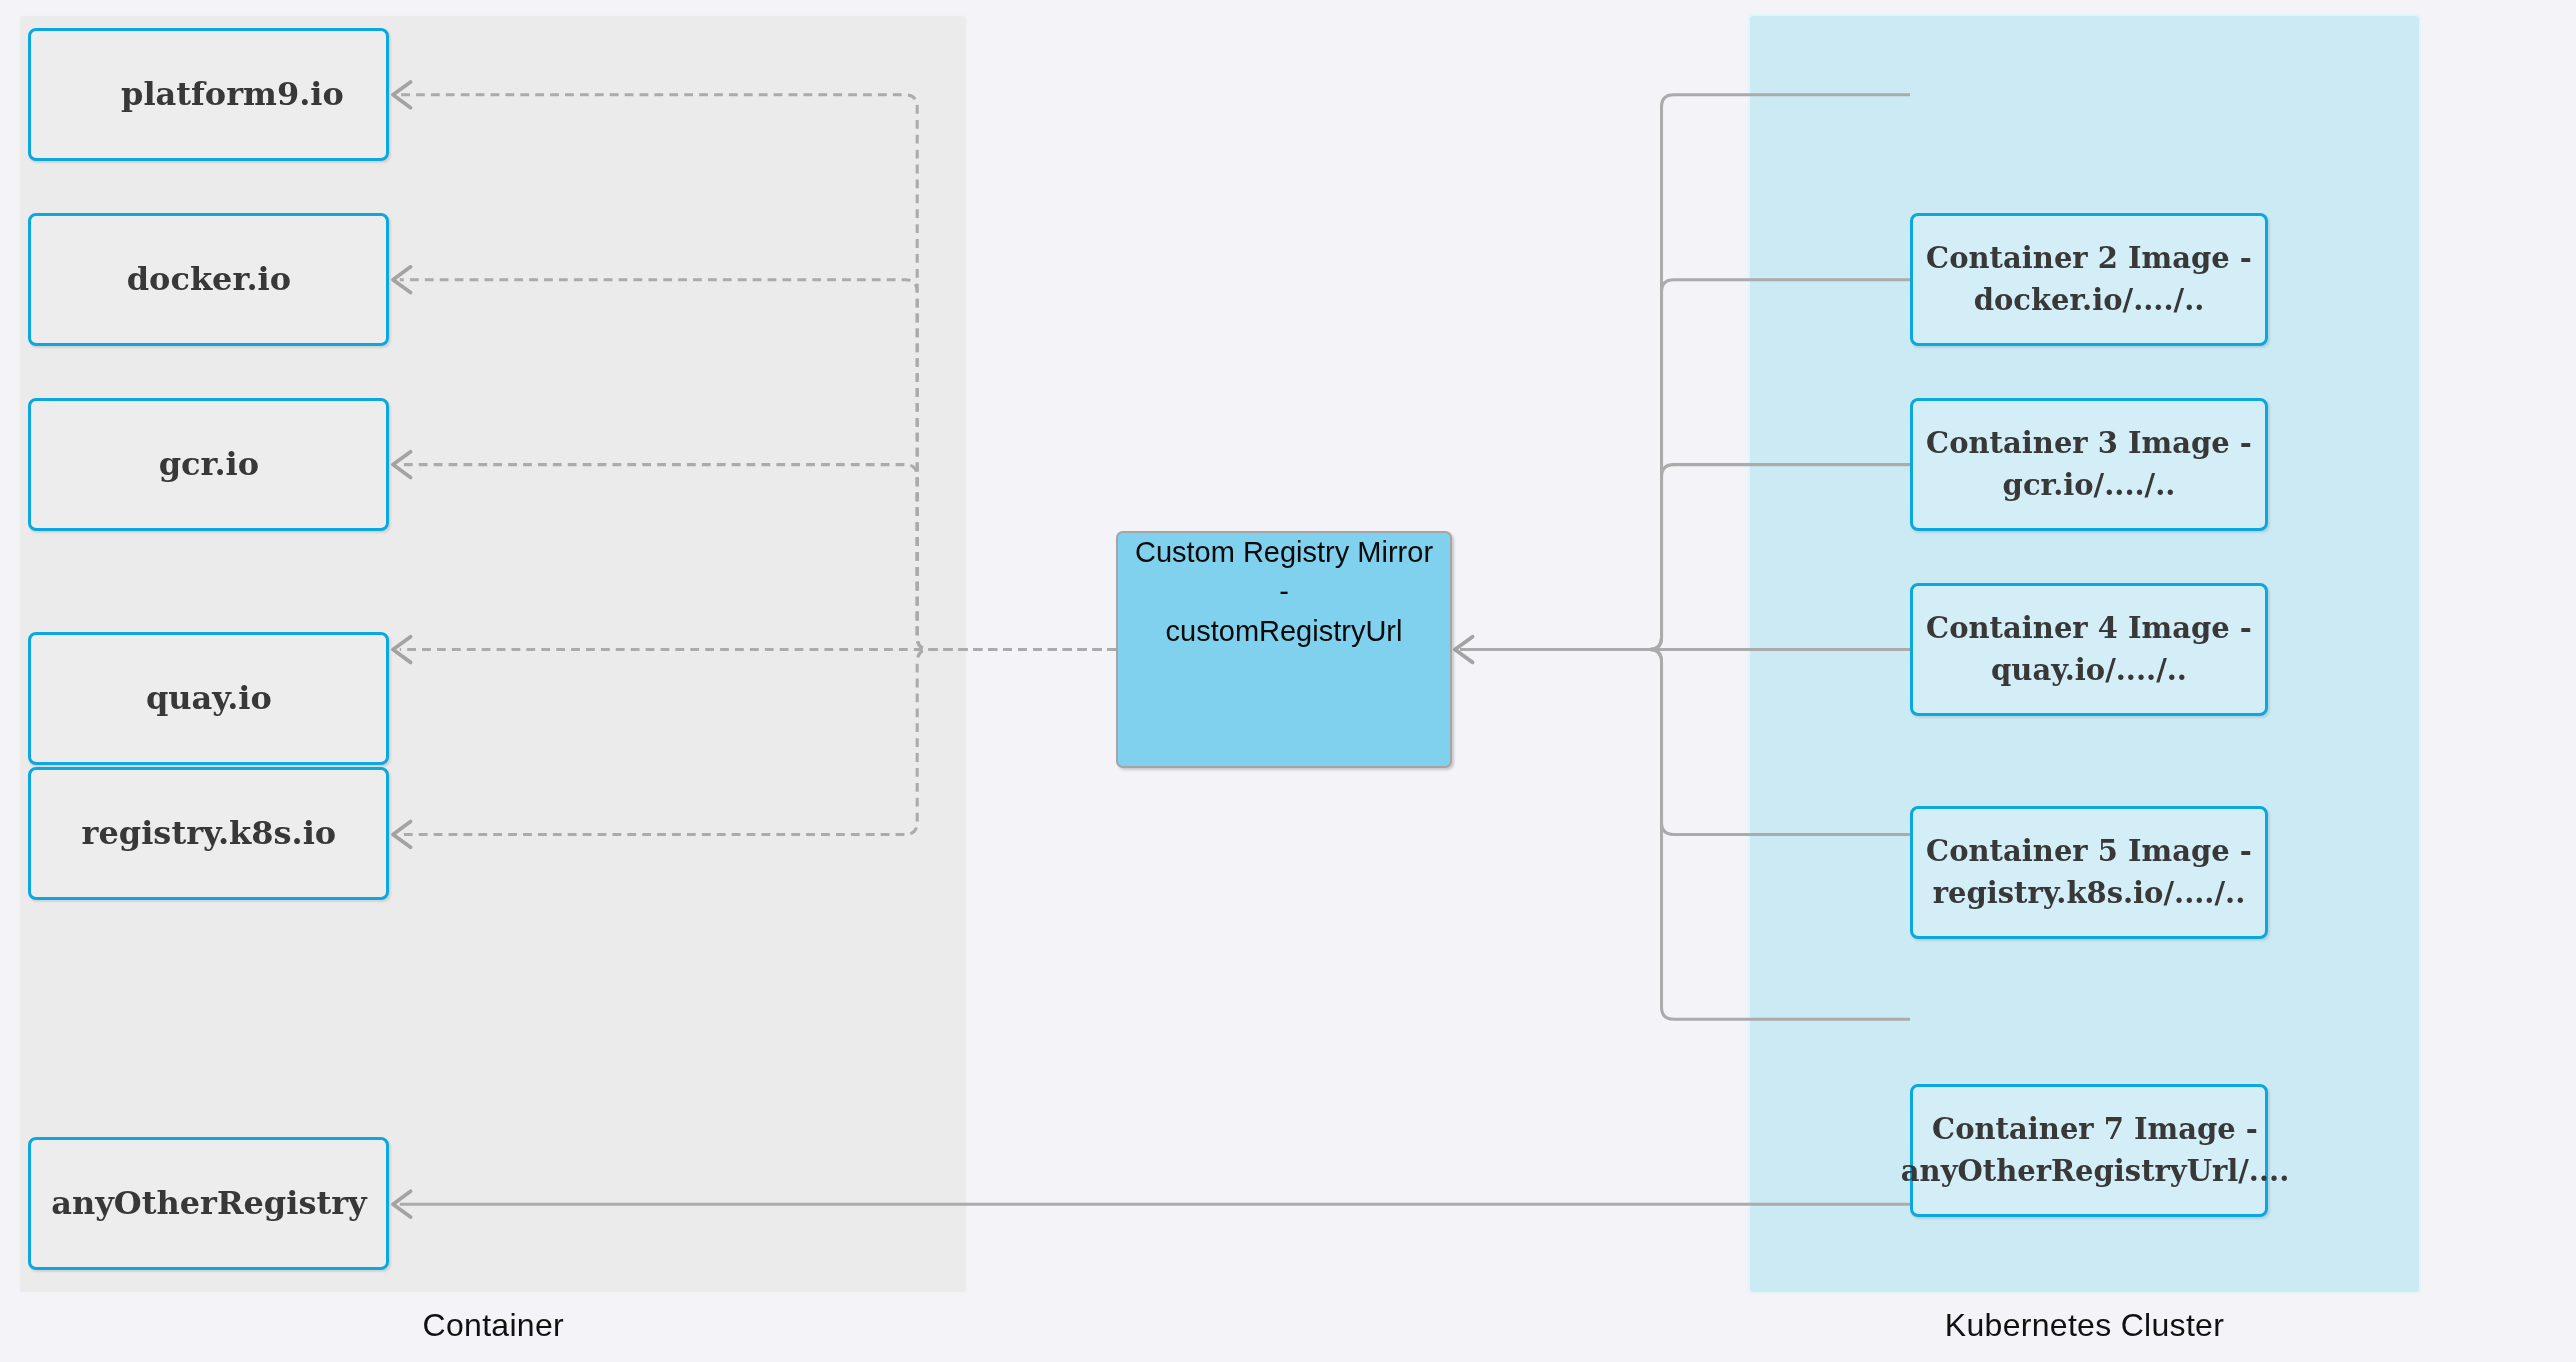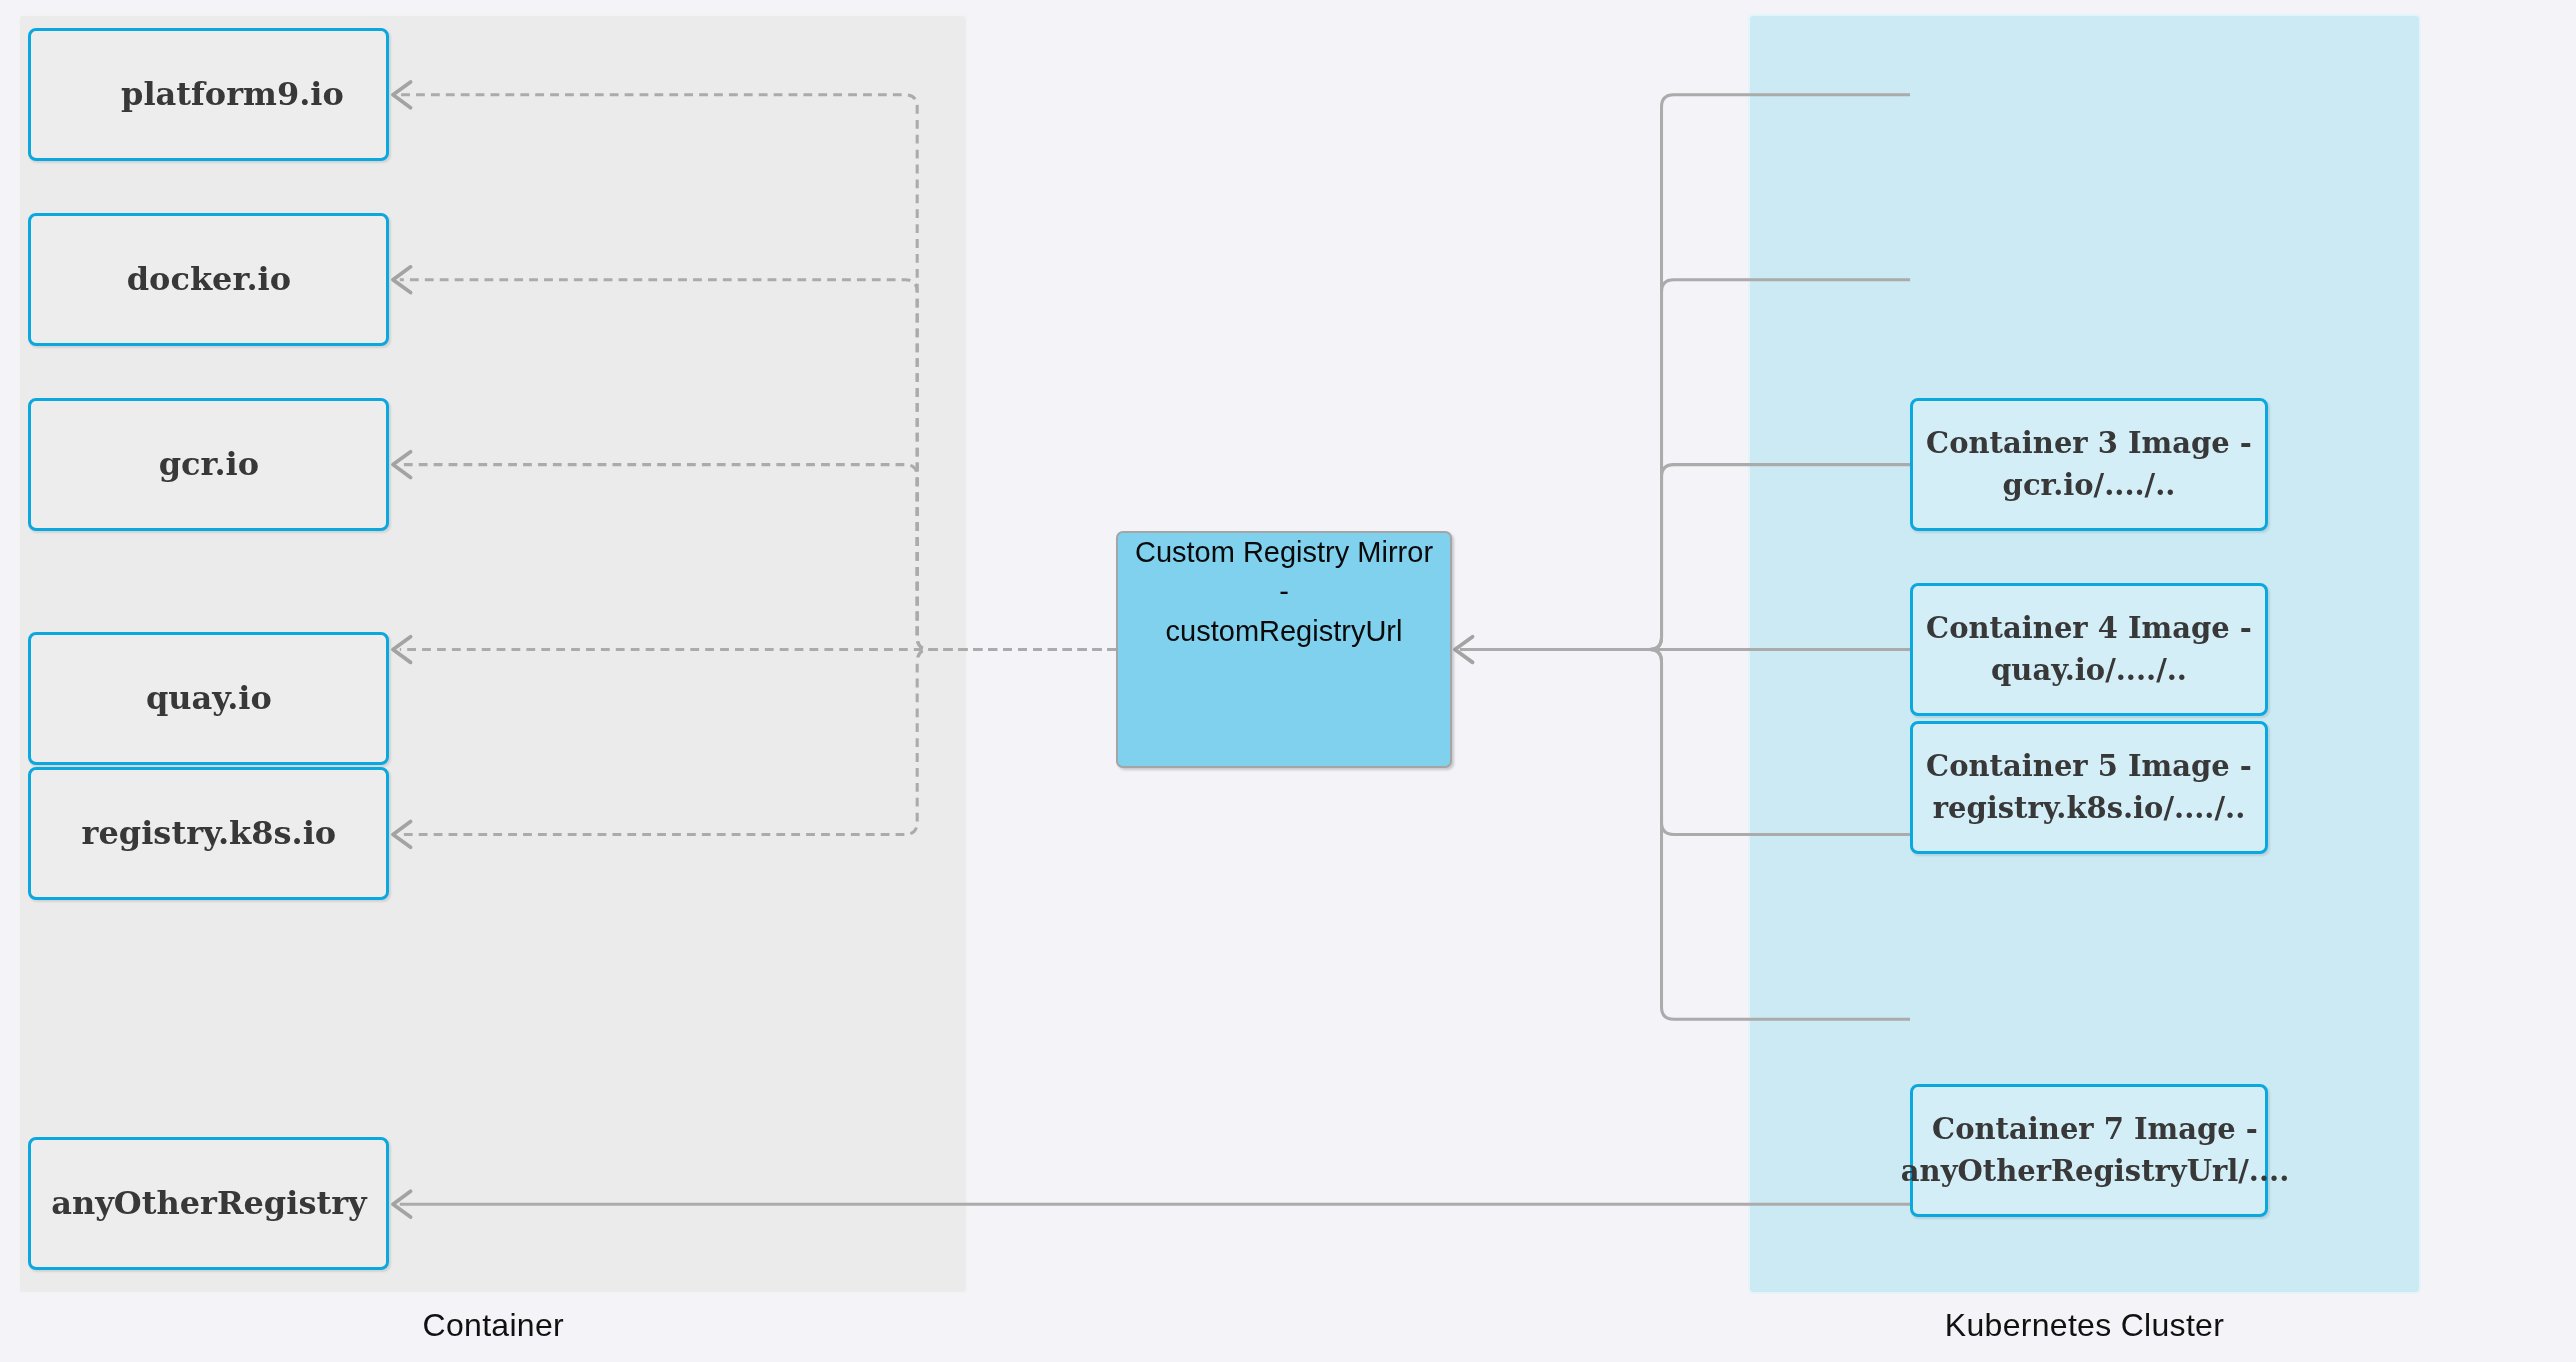--- a/index.html
+++ b/index.html
@@ -53,21 +53,21 @@
     font-weight:bold;color:var(--node-text);
     text-align:center;line-height:1.42;
     box-shadow:1.4px 2px 2px rgba(0,0,0,.10);
   }
   .node.left{left:28.4px;width:361px;background:var(--left-node-fill);font-size:32px;}
   .node.right{left:1910px;width:358px;background:var(--right-node-fill);font-size:29px;}
 
   .lrow1{top:28px;padding-left:47px;}  .lrow2{top:213px;} .lrow3{top:398px;}
   .lrow4{top:588px;margin-top:44px;} .lrow5{top:767px;}.lrow7{top:1137px;}
   .rrow1{top:28px;}  .rrow2{top:213px;} .rrow3{top:398px;}
-  .rrow4{top:583px;} .rrow5{top:721px;}.rrow6{top:952px;}.rrow7{top:1084px;padding-left:12px;}
+  .rrow4{top:583px;} .rrow5{top:806px;}.rrow6{top:952px;}.rrow7{top:1084px;padding-left:12px;}
 
   
   .mirror{
     position:absolute;left:1116px;top:531px;width:336px;height:237px;
     background:var(--mirror-fill);
     border:2.7px solid var(--mirror-border);border-radius:6.8px;
     box-shadow:2px 2px 2.7px rgba(0,0,0,.18);
     display:flex;flex-direction:column;align-items:center;justify-content:flex-start;
     font-size:29px;line-height:1.36;color:#0A0A0A;text-align:center;
   }
@@ -132,20 +132,24 @@
   <div class="node left lrow7">
     <span>anyOtherRegistry</span>
   </div>
 
   <div class="mirror">
     <span>Custom Registry Mirror</span>
     <span>-</span>
     <span>customRegistryUrl</span>
   </div>
 
+  <div class="node right rrow2">
+    <span>Container 2 Image -</span>
+    <span>docker.io/..../..</span>
+  </div>
   <div class="node right rrow3">
     <span>Container 3 Image -</span>
     <span>gcr.io/..../..</span>
   </div>
   <div class="node right rrow4">
     <span>Container 4 Image -</span>
     <span>quay.io/..../..</span>
   </div>
   <div class="node right rrow5">
     <span>Container 5 Image -</span>

